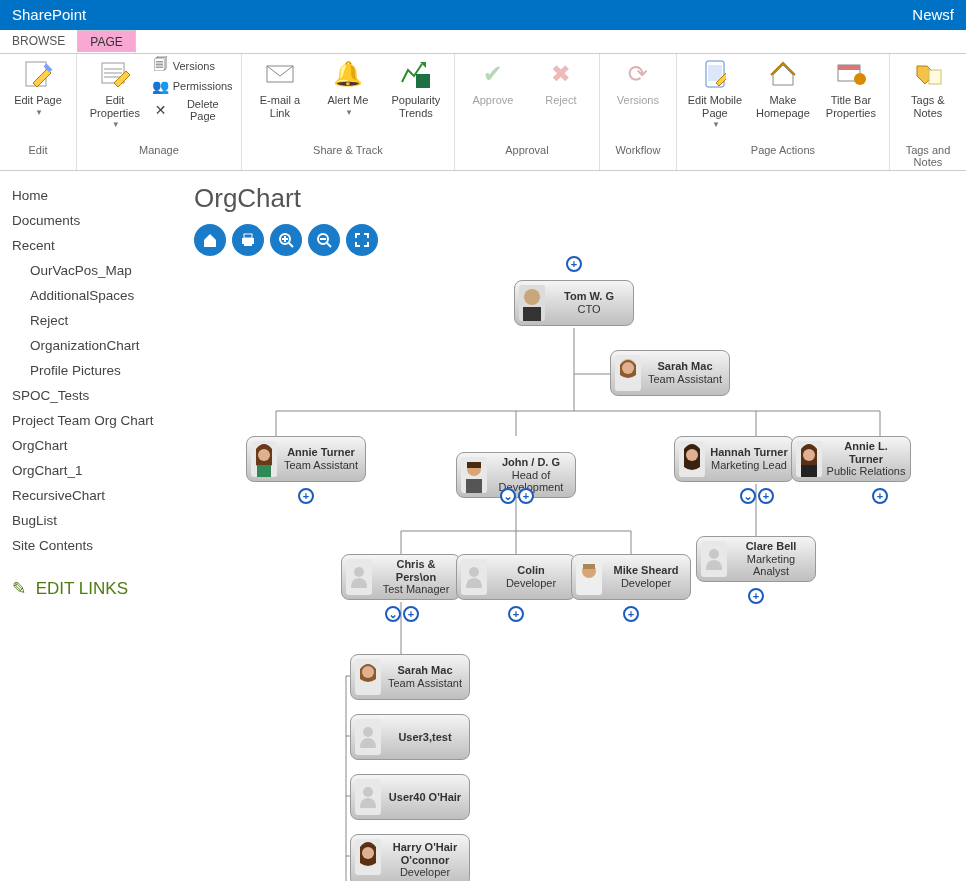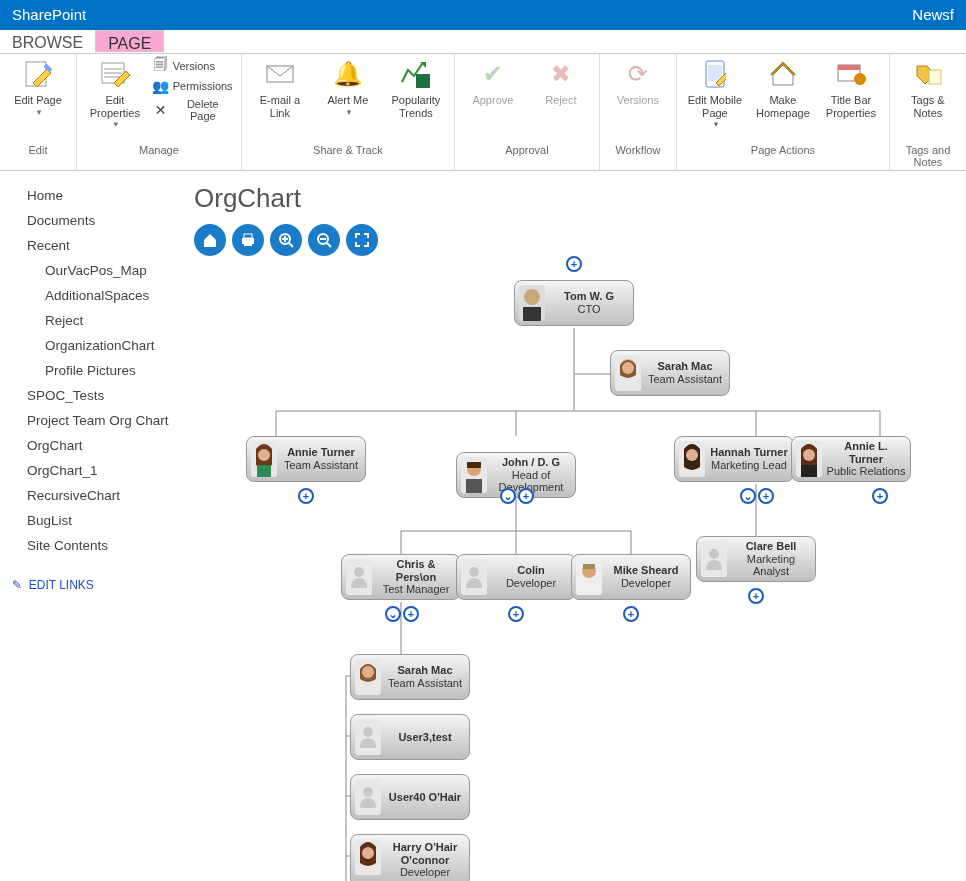--- a/index.html
+++ b/index.html
@@ -1,35 +1,35 @@
 <!DOCTYPE html>
 <html><head>
 <meta charset="utf-8">
 <style>
   * { box-sizing: border-box; }
   body { margin:0; font-family:"Segoe UI",Arial,sans-serif; font-size:13px; color:#333; background:#fff;}
   .topbar { background:#0072c6; color:#fff; height:30px; line-height:30px; padding:0 12px; display:flex; justify-content:space-between; font-size:15px;}
   .tabs { display:flex; border-bottom:1px solid #ccc; height:24px; }
-  .tab { padding:4px 12px 0; font-size:16px; color:#555; cursor:pointer;}
+  .tab { padding:4px 12px 0; font-size:12px; color:#555; cursor:pointer;}
   .tab.active { border:1px solid #ccc; border-bottom:1px solid #fff; background:#f9a8d4; color:#333;}
   .ribbon { display:flex; border-bottom:1px solid #ccc;}
   .ribbon-group { border-right:1px solid #e0e0e0; padding:4px 8px 2px; text-align:center;}
   .ribbon-group .body{ display:flex; align-items:flex-start; gap:8px; min-height:84px; }
   .ribbon-group .footer{ font-size:11px; color:#666; padding-top:2px;}
   .rb-big{ display:flex; flex-direction:column; align-items:center; width:60px; cursor:pointer; font-size:11px; color:#444; line-height:1.15;}
   .rb-big .ic{ width:32px; height:32px; margin-bottom:4px; display:flex; align-items:center; justify-content:center; font-size:24px;}
   .rb-small-col{ display:flex; flex-direction:column; gap:4px; align-items:flex-start;}
   .rb-small{ display:flex; align-items:center; gap:4px; font-size:11px; color:#444; cursor:pointer;}
   .rb-small .ic{ width:16px; height:16px; display:flex; align-items:center; justify-content:center; font-size:14px;}
   .chev{ font-size:9px; color:#777; margin-left:2px;}
   .content{ display:flex; }
   .sidebar{ width:190px; padding:12px 12px; }
-  .sidebar a{ display:block; padding:5px 0; color:#444; text-decoration:none; cursor:pointer; font-size:13.5px;margin-left:15px;}
+  .sidebar a{ display:block; padding:5px 0; color:#444; text-decoration:none; cursor:pointer; font-size:13.5px;}
   .sidebar a.sub{ padding-left:18px;}
-  .sidebar .edit-links{ margin-top:20px; font-size:12px; color:#1d4ed8;}
+  .sidebar .edit-links{ margin-top:20px; font-size:17px; color:#4d7c0f;}
   .main{ position:relative; flex:1; padding:8px 0 20px 0;}
   h1.page-title{ font-weight:300; font-size:26px; color:#555; margin:4px 0 10px 4px;}
   .tool-row{ display:flex; gap:6px; margin-left:4px;}
   .circ{ width:32px; height:32px; border-radius:50%; background:#1a7bc9; color:#fff; display:flex; align-items:center; justify-content:center; cursor:pointer; font-size:16px;}
   .org{ position:relative; }
   svg.lines{ position:absolute; top:0; left:0; pointer-events:none; }
   .node{ position:absolute; width:120px; height:46px; border:1px solid #999; border-radius:8px;
     background:linear-gradient(to bottom,#f5f5f5 0%,#d9d9d9 50%,#bfbfbf 100%);
     display:flex; align-items:center; padding:4px 4px 4px 34px; font-size:11px; color:#333;}
   .node .avatar{ position:absolute; left:4px; top:4px; width:26px; height:36px; border-radius:3px; overflow:hidden;}

